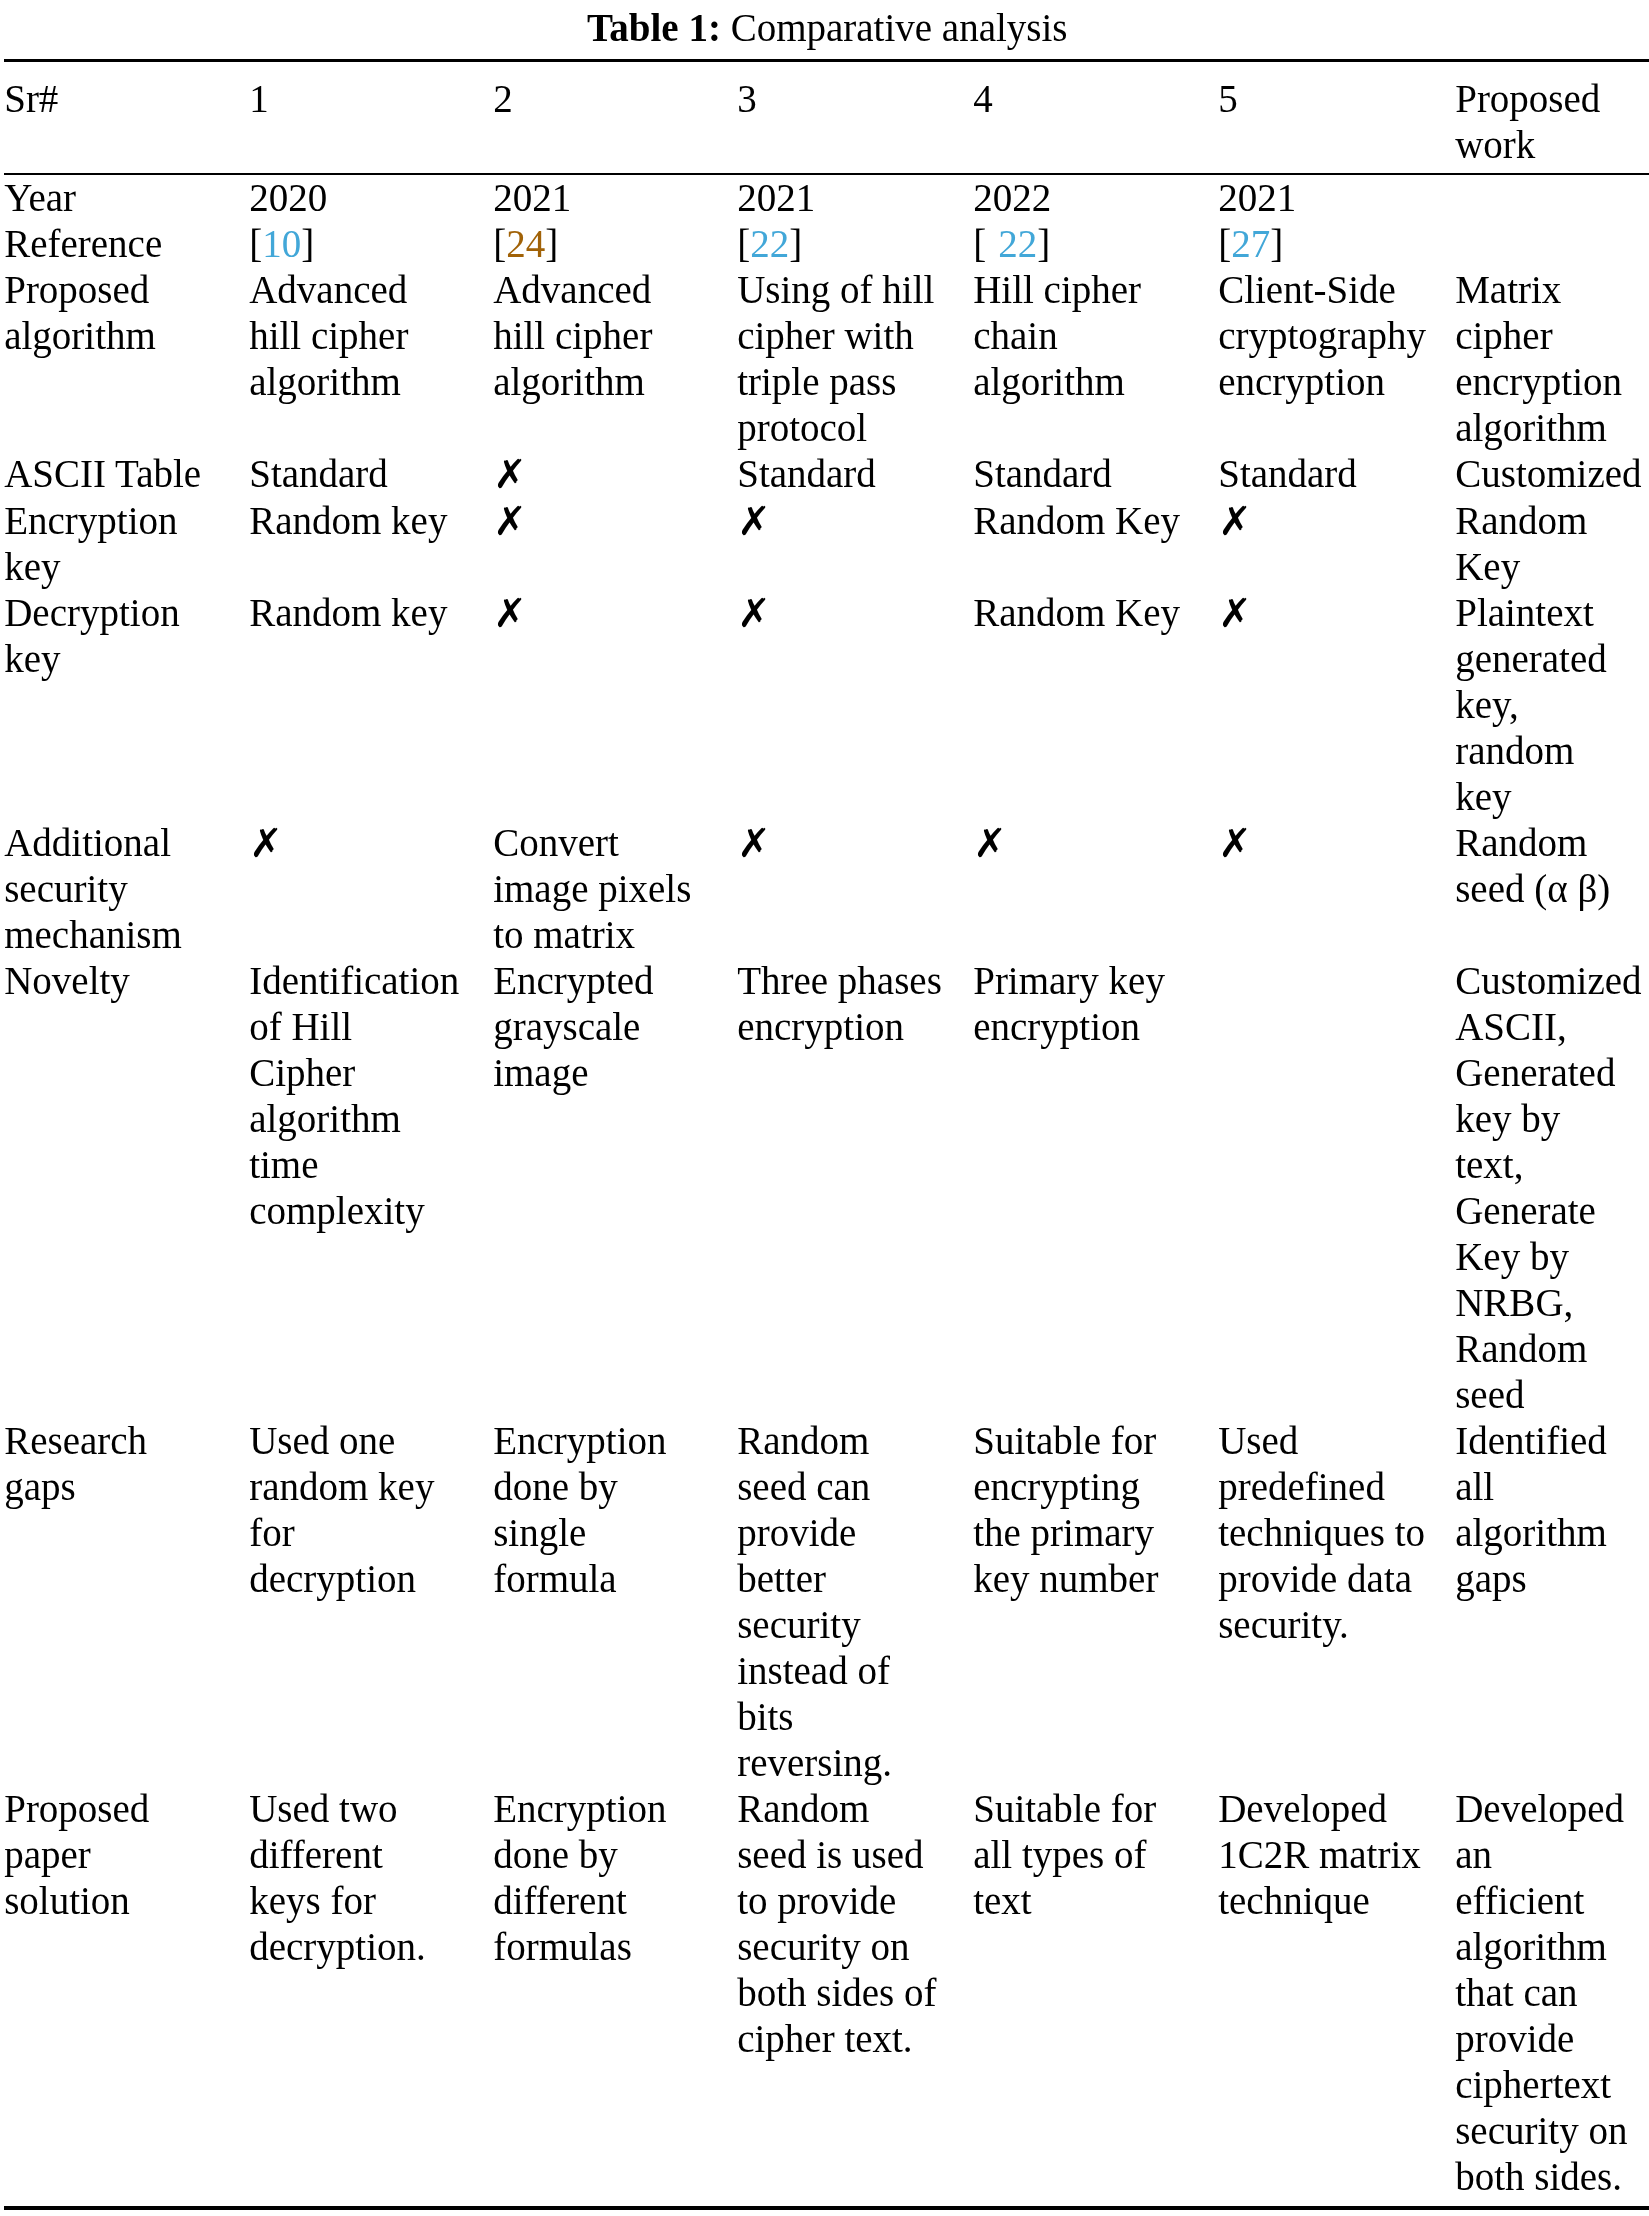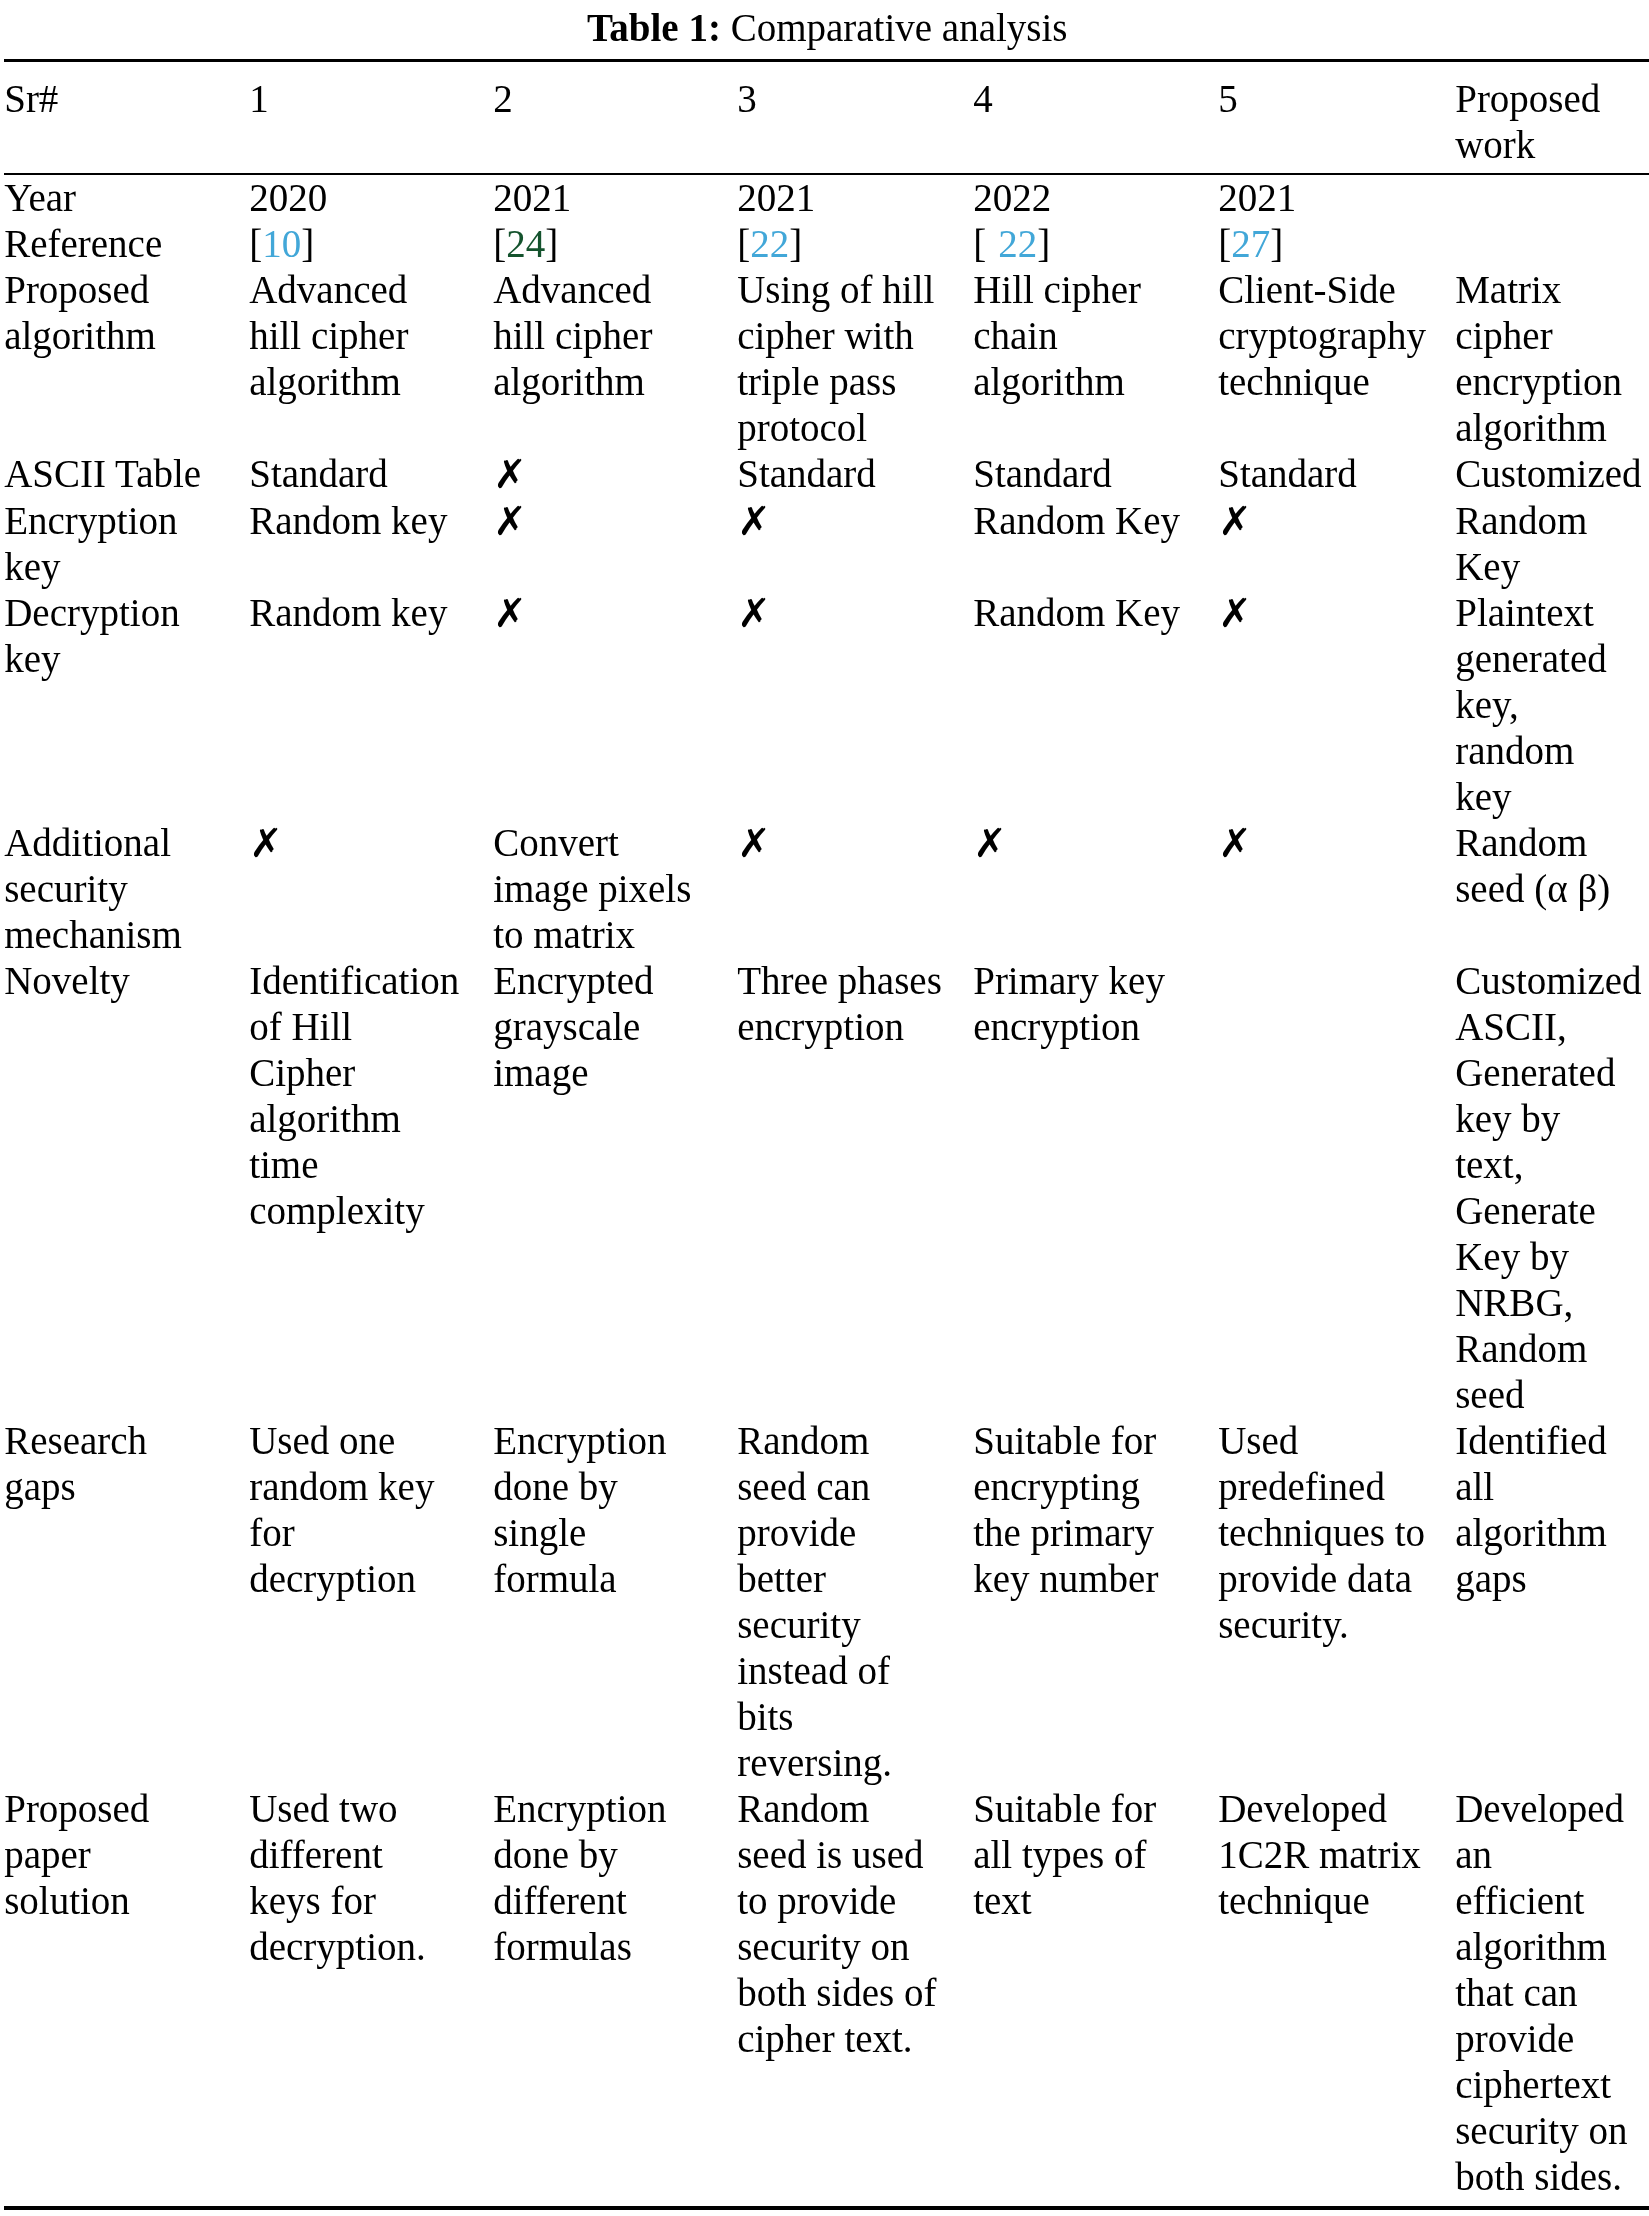--- a/index.html
+++ b/index.html
@@ -95,21 +95,21 @@
           <td>2020</td>
           <td>2021</td>
           <td>2021</td>
           <td>2022</td>
           <td>2021</td>
           <td></td>
         </tr>
         <tr>
           <td>Reference</td>
           <td><span>[</span><span class="ref-num" style="color: rgb(66, 167, 216);">10</span><span>]</span></td>
-          <td><span>[</span><span class="ref-num" style="color: #14532d;">24</span><span>]</span></td>
+          <td><span>[</span><span class="ref-num" style="color: #a16207;">24</span><span>]</span></td>
           <td><span>[</span><span class="ref-num" style="color: rgb(66, 167, 216);">22</span><span>]</span></td>
           <td><span>[</span><span class="ref-num" style="color: rgb(66, 167, 216); margin-left: 12px;">22</span><span>]</span></td>
           <td><span>[</span><span class="ref-num" style="color: rgb(66, 167, 216);">27</span><span>]</span></td>
           <td></td>
         </tr>
         <tr>
           <td>Proposed
 algorithm</td>
           <td>Advanced
 hill cipher
@@ -119,21 +119,21 @@
 algorithm</td>
           <td>Using of hill
 cipher with
 triple pass
 protocol</td>
           <td>Hill cipher
 chain
 algorithm</td>
           <td>Client-Side
 cryptography
-technique</td>
+encryption</td>
           <td>Matrix
 cipher
 encryption
 algorithm</td>
         </tr>
         <tr>
           <td>ASCII Table</td>
           <td>Standard</td>
           <td><span class="xmark">✗</span></td>
           <td>Standard</td>

